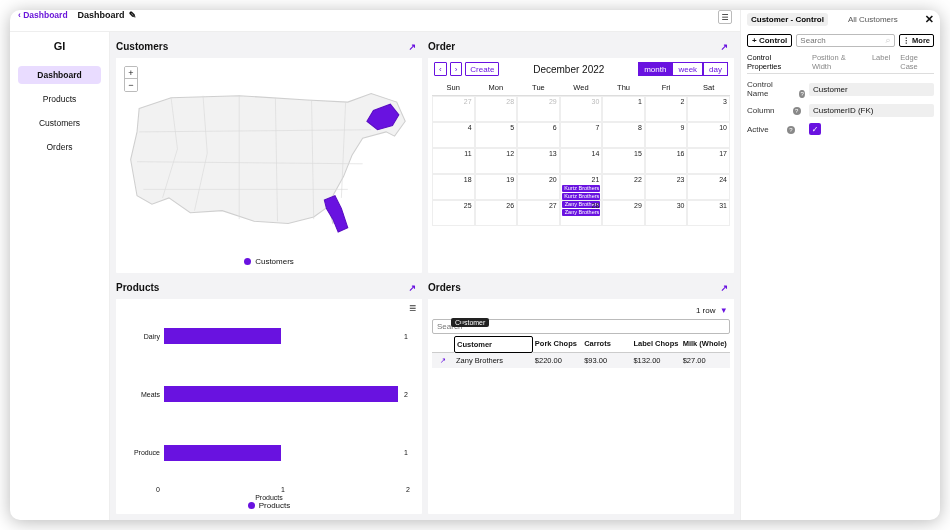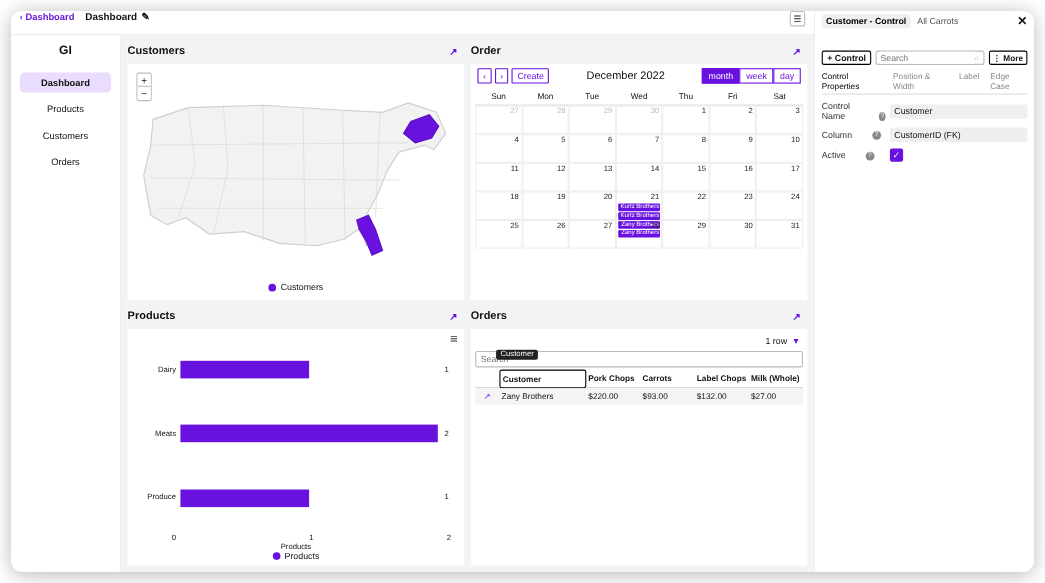--- a/index.html
+++ b/index.html
@@ -66,25 +66,25 @@
   .search input{border:none;outline:none;width:100%;font-size:8px;padding:2px 4px;background:transparent}
   .tooltip{position:absolute;left:18px;top:-2px;background:#222;color:#fff;font-size:7px;padding:1px 4px;border-radius:2px}
   .tooltip:after{content:"";position:absolute;left:8px;bottom:-3px;border:3px solid transparent;border-top-color:#222}
   .grid{display:grid;grid-template-columns:22px 1.6fr 1fr 1fr 1fr 1fr}
   .ghd{font-weight:700;font-size:7.5px;padding:3px 2px;border-bottom:.5px solid #ccc}
   .ghd.first{border:1px solid #000;border-radius:2px;display:flex;align-items:center}
   .gcell{font-size:7.5px;padding:3px 2px;background:#f4f4f6}
   .rowicon{color:#6912e0;text-align:center}
   
   .inspector{width:200px;border-left:1px solid #eee;display:flex;flex-direction:column;padding:3px 6px;font-size:8px}
-  .insphdr{display:flex;align-items:center;gap:2px}
+  .insphdr{display:flex;align-items:center;gap:16px}
   .insptab{padding:2px 4px;border-radius:3px;color:#555;cursor:pointer}
   .insptab.active{background:#efefef;color:#000;font-weight:600}
   .close{margin-left:auto;font-weight:800;font-size:11px;cursor:pointer}
-  .toolbar{display:flex;align-items:center;margin-top:20px;gap:4px}
+  .toolbar{display:flex;align-items:center;margin-top:8px;gap:4px}
   .addctrl{border:1px solid #000;padding:1px 4px;font-weight:700;font-size:8px;cursor:pointer;border-radius:2px}
   .inspsearch{flex:1;border:.5px solid #bbb;border-radius:2px;display:flex;align-items:center;padding:0 3px}
   .inspsearch input{border:none;outline:none;width:100%;font-size:8px;padding:1px 0}
   .more{border:1px solid #000;padding:1px 3px;font-weight:700;font-size:7.5px;cursor:pointer;border-radius:2px;display:flex;align-items:center;gap:2px}
   .subtabs{display:flex;gap:10px;margin-top:6px;border-bottom:.5px solid #ddd;padding-bottom:2px;font-size:7.5px}
   .subtabs div{color:#888;cursor:pointer}
   .subtabs div.active{color:#000;font-weight:400}
   .proprow{display:flex;align-items:center;margin-top:6px;gap:4px}
   .proplab{width:58px;color:#333;font-size:8px;display:flex;align-items:flex-end;gap:18px}
   .help{width:8px;height:8px;border-radius:50%;background:#888;color:#fff;font-size:6px;display:inline-flex;align-items:center;justify-content:center}
@@ -371,21 +371,21 @@
                 </div>
         </div>
       </div>
     </div>
   </div>
 </div>
 
 <div class="inspector">
   <div class="insphdr">
     <span class="insptab active">Customer - Control</span>
-    <span class="insptab">All Carrots</span>
+    <span class="insptab">All Customers</span>
     <span class="close">✕</span>
   </div>
   <div class="toolbar">
     <span class="addctrl">+ Control</span>
     <div class="inspsearch">
             <input placeholder="Search" style="">
             <span style="font-size:9px;opacity:.25">⌕</span>
           </div>
     <span class="more">⋮ <span>More</span></span>
   </div>

